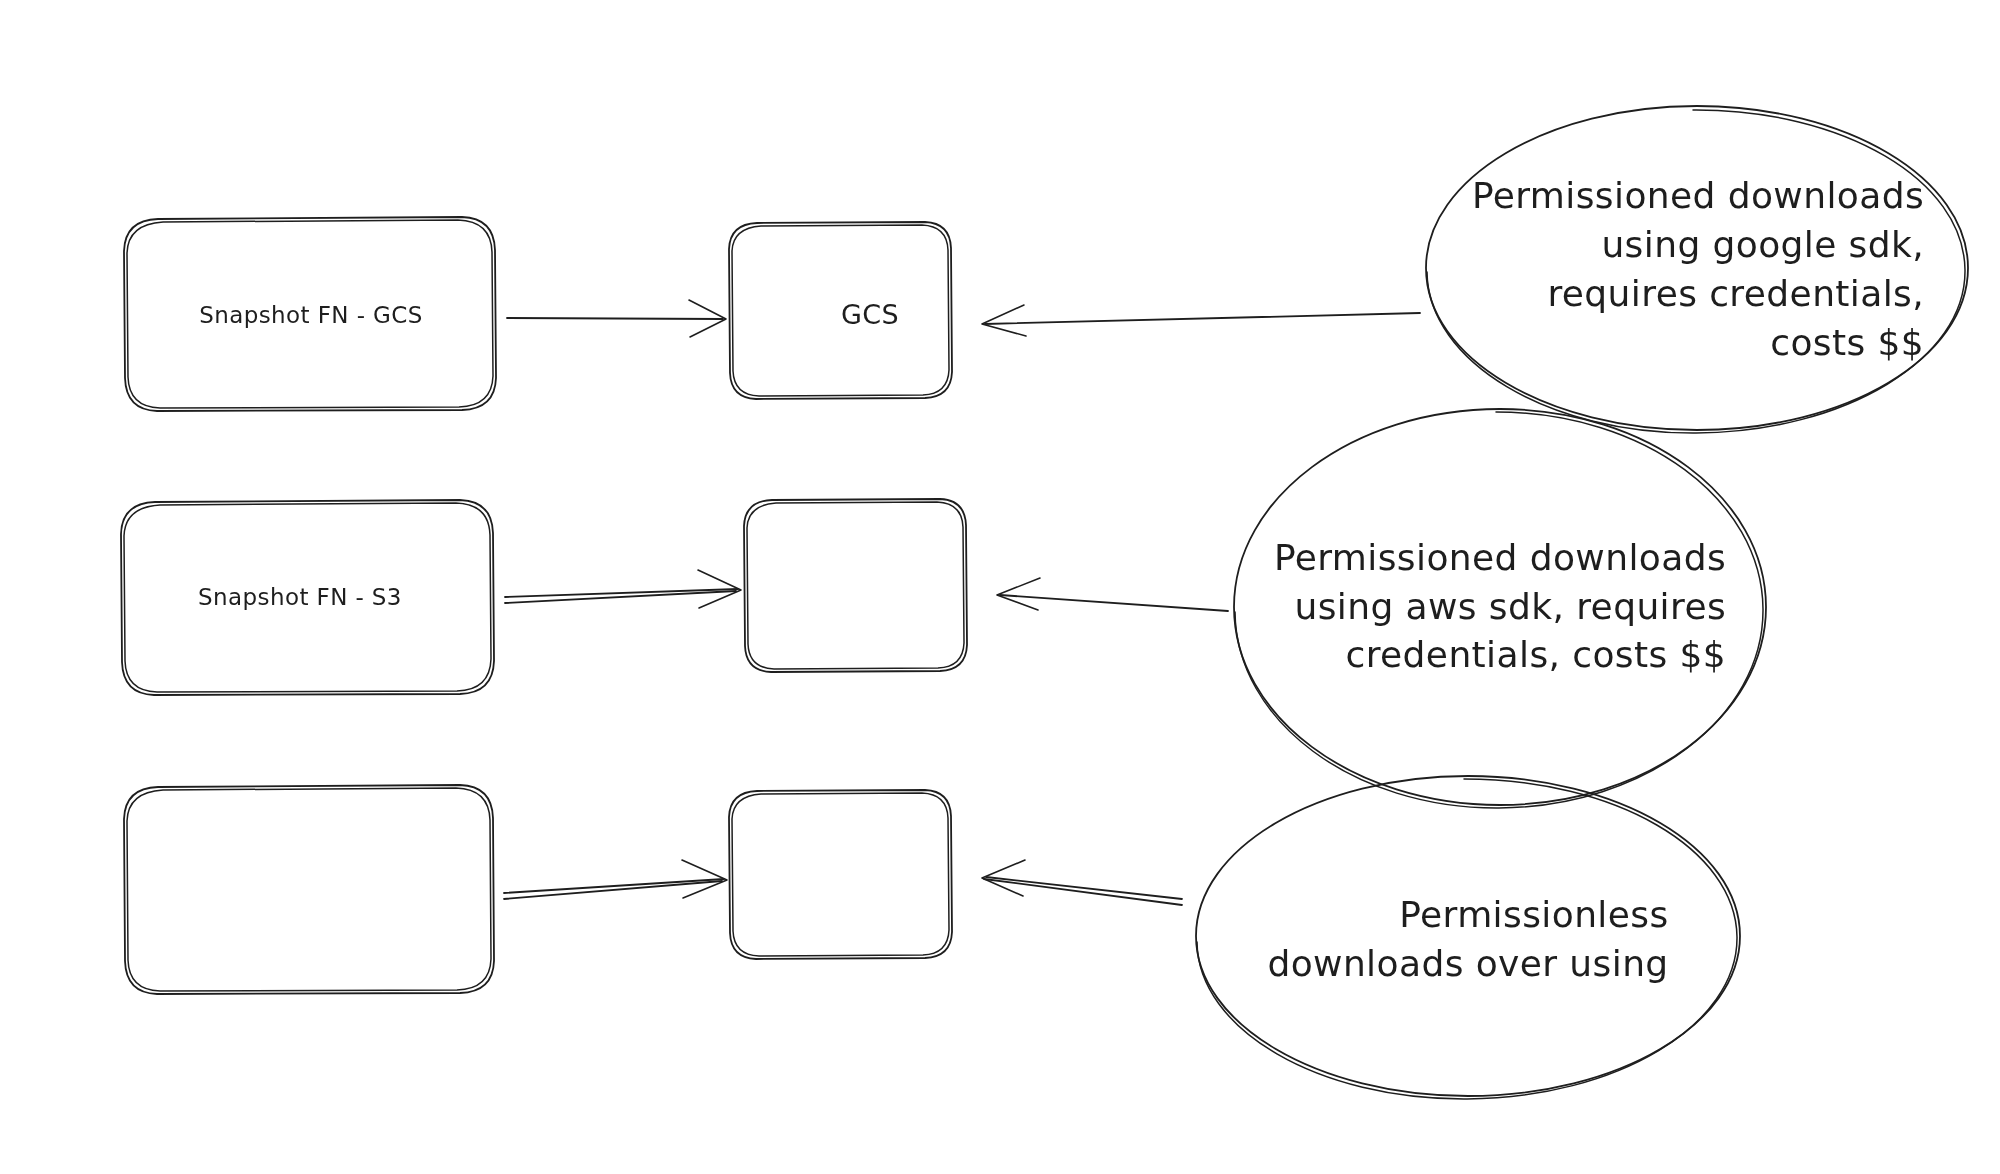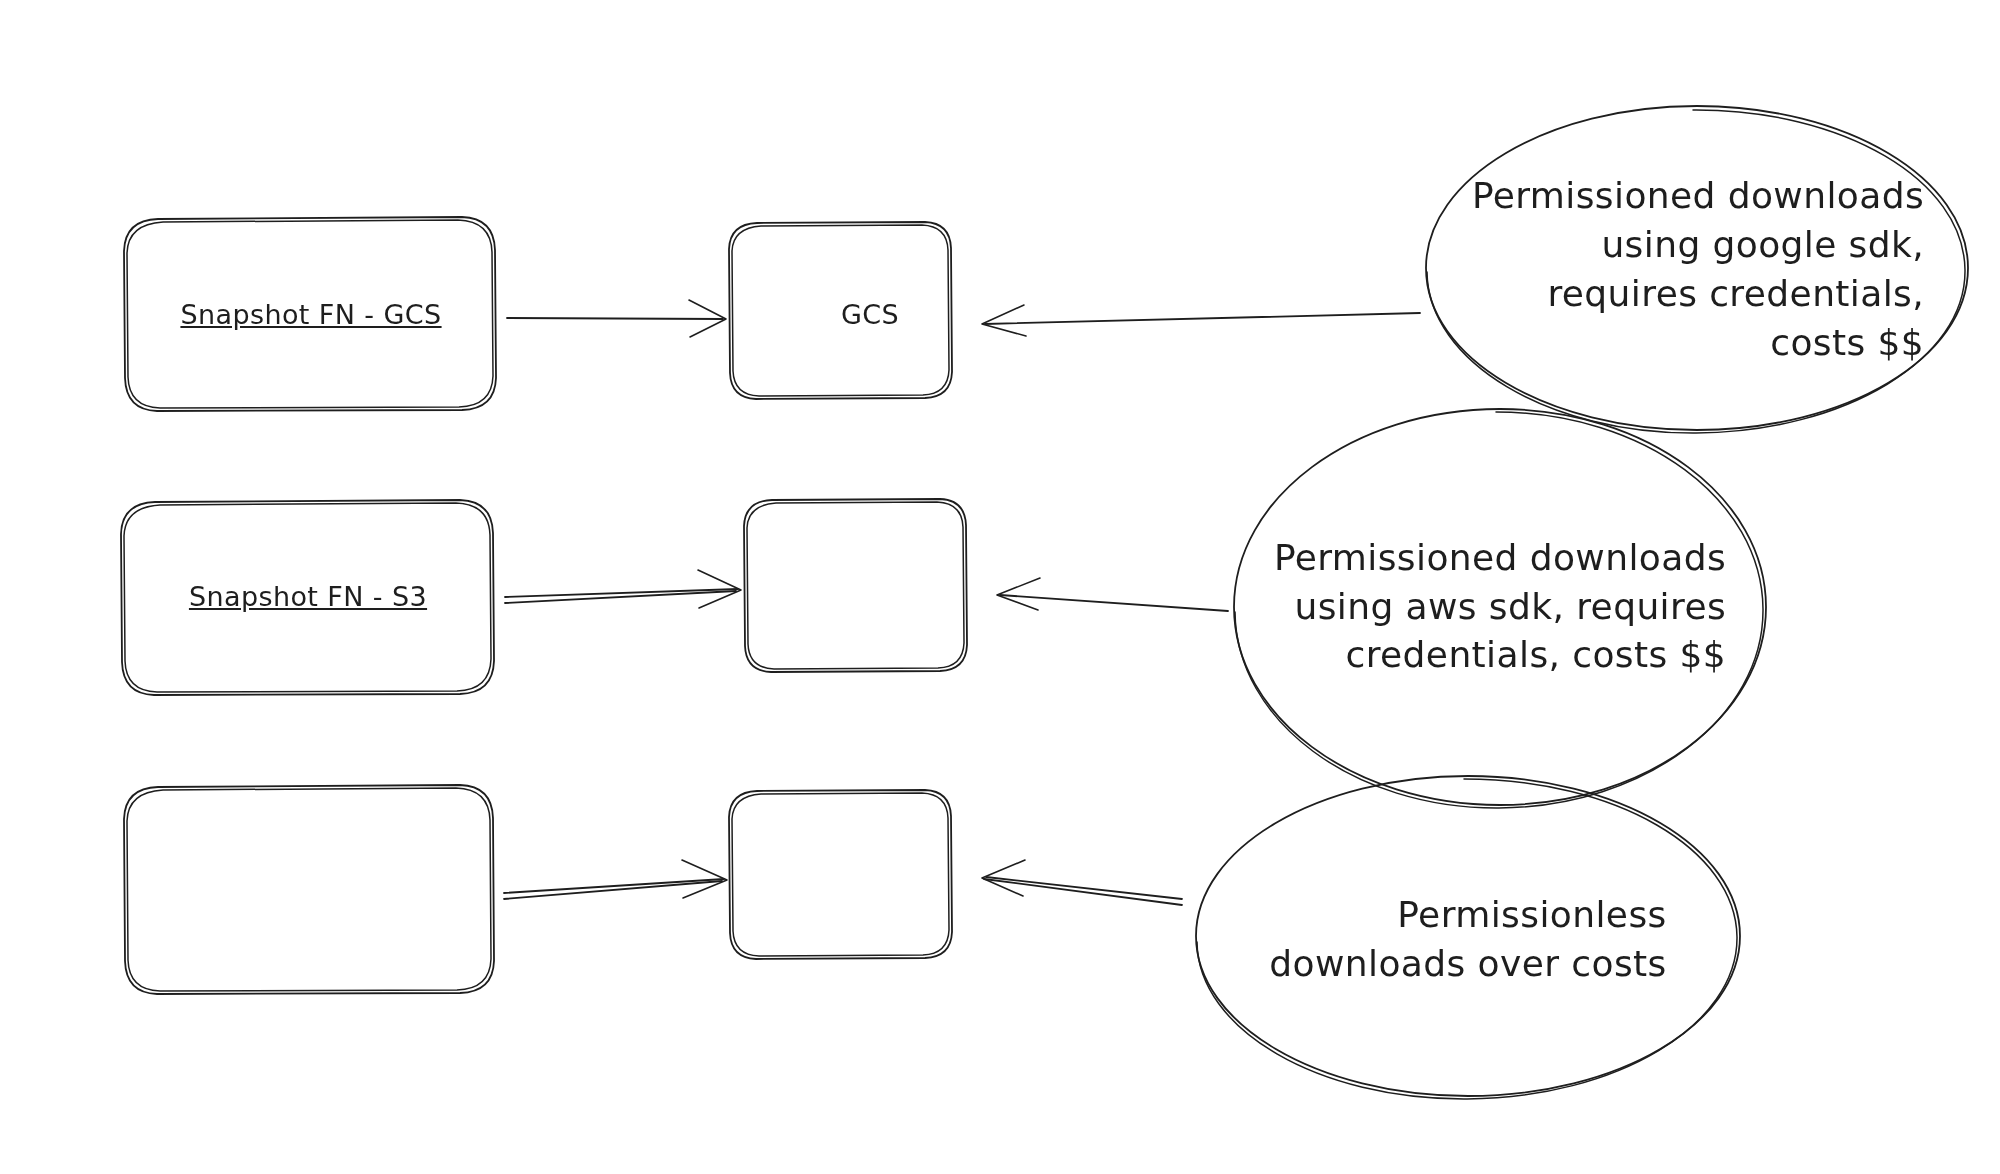--- a/index.html
+++ b/index.html
@@ -33,22 +33,21 @@
     justify-content: center;
     text-align: center;
     color: #1e1e1e;
     font-family: "DejaVu Sans", sans-serif;
     line-height: 1.32;
     white-space: pre-line;
     letter-spacing: 0.4px;
     pointer-events: none;
   }
   .box-label {
-    font-size: 27px;
-    text-decoration: underline;
+    font-size: 23px;
   }
   .store-label {
     font-size: 27px;
   }
   .ellipse-label {
     font-size: 36px;
     line-height: 1.36;
     text-align: right;
   }
 </style>
@@ -148,25 +147,25 @@
 
   <div class="shape-label box-label" style="left:125px; top:280px; width:372px; height:70px;">Snapshot FN - GCS</div>
 
   <div class="shape-label store-label" style="left:729px; top:280px; width:224px; height:70px;padding-left:29px;">GCS</div>
 
   <div class="shape-label ellipse-label" style="left:1436px; top:180px; width:524px; height:180px;">Permissioned downloads
 using google sdk,
 requires credentials,
 costs $$</div>
 
-  <div class="shape-label box-label" style="left:122px; top:562px; width:372px; height:70px;">Snapshot FN - S3</div>
+  <div class="shape-label box-label" style="left:114px; top:562px; width:372px; height:70px;">Snapshot FN - S3</div>
 
 
   <div class="shape-label ellipse-label" style="left:1244px; top:529px; width:512px; height:156px;">Permissioned downloads
 using aws sdk, requires
 credentials, costs $$</div>
 
 
 
   <div class="shape-label ellipse-label" style="left:1206px; top:890px; width:524px; height:100px;">Permissionless
-downloads over costs</div>
+downloads over using</div>
 
 </div>
 
 </body></html>

